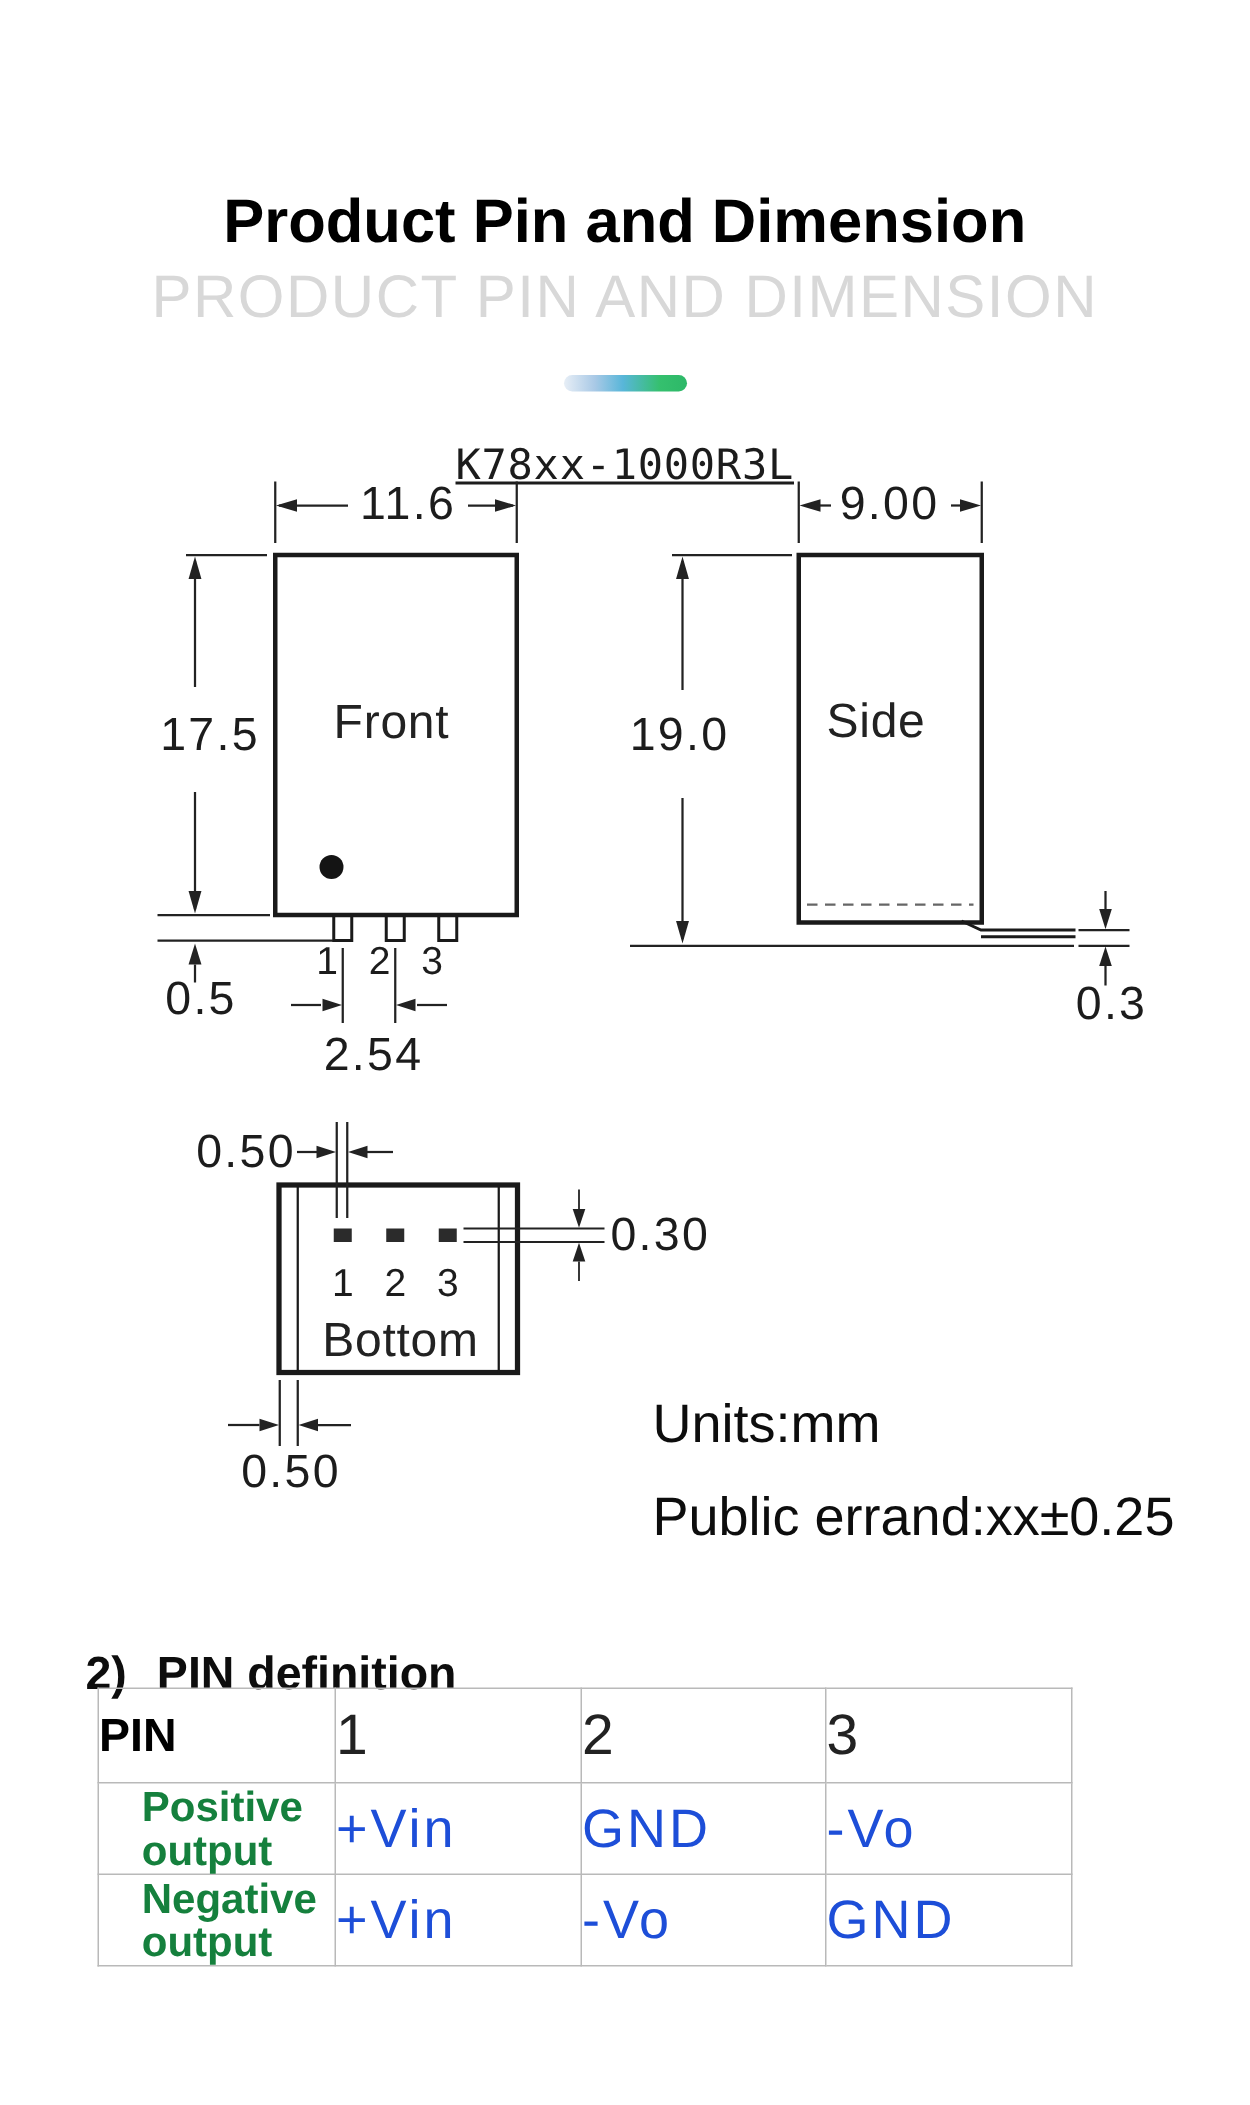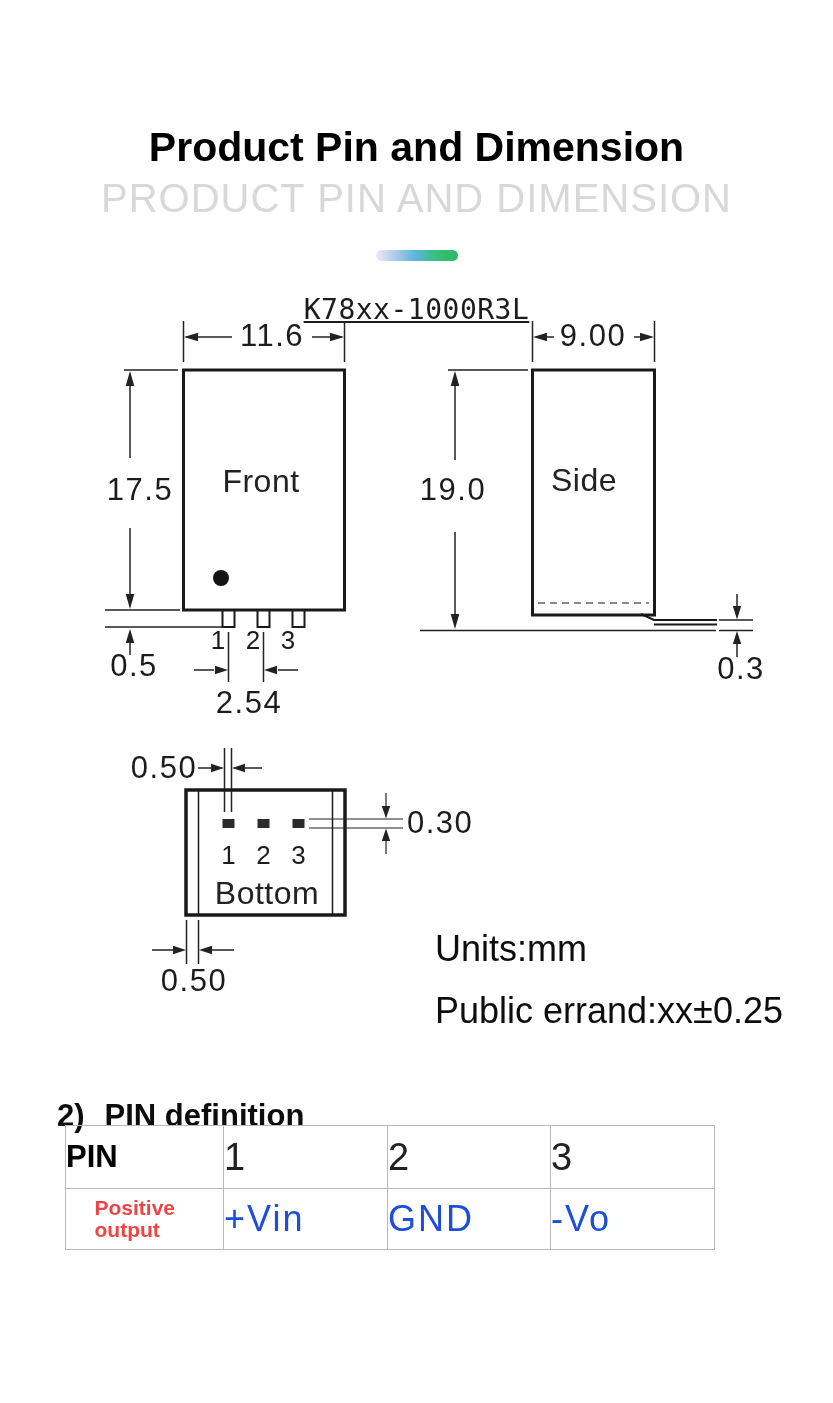--- a/index.html
+++ b/index.html
@@ -23,21 +23,21 @@
   .units{top:888px;}
   .tolerance{top:950px;}
   .section-heading{top:1058px;left:57px;font-size:31px;font-weight:600;color:#0d0d0d;display:flex;gap:20px;}
   table.pintable{position:absolute;top:1125px;left:65px;width:645px;border-collapse:collapse;table-layout:fixed;}
   table.pintable td{border:1px solid #b9b9b9;vertical-align:middle;padding:0;}
   .col-pin{width:157px;}.col-1{width:163px;}.col-2{width:162px;}.col-3{width:163px;}
   tr.hdr td{height:62px;}
   tr.datarow td{height:60px;}
   td.pin-hd{font-size:31px;font-weight:700;color:#000;}
   td.num-hd{font-size:38px;font-weight:400;color:#222;}
-  td.rowlabel{font-size:21px;font-weight:700;line-height:1.05;color:#ef4444;}
+  td.rowlabel{font-size:28px;font-weight:700;line-height:1.05;color:#15803d;}
   td.rowlabel div{width:100px;margin:0 auto;}
   td.val{font-size:36px;font-weight:400;letter-spacing:2px;color:#1d4ed8;}
   .bottom-bar{top:1389px;left:57px;width:776px;height:14px;background:#4472c4;}
 </style>
 </head>
 <body>
 
 <div class="abs title">Product Pin and Dimension</div>
 <div class="abs subtitle">PRODUCT PIN AND DIMENSION</div>
 <div class="abs pill"></div>
@@ -195,16 +195,24 @@
     <td class="col-3 num-hd">3</td>
   </tr>
   <tr class="datarow">
     <td class="rowlabel">
           <div>Positive output</div>
         </td>
     <td class="val">+Vin</td>
     <td class="val">GND</td>
     <td class="val">-Vo</td>
   </tr>
+  <tr class="datarow">
+    <td class="rowlabel">
+          <div>Negative output</div>
+        </td>
+    <td class="val">+Vin</td>
+    <td class="val">-Vo</td>
+    <td class="val">GND</td>
+  </tr>
 </tbody>
   </table>
 
 <div class="abs bottom-bar"></div>
 
 </body></html>

